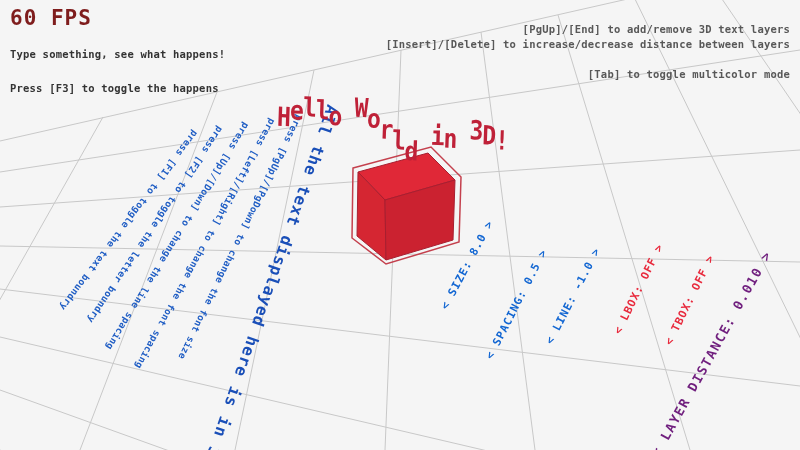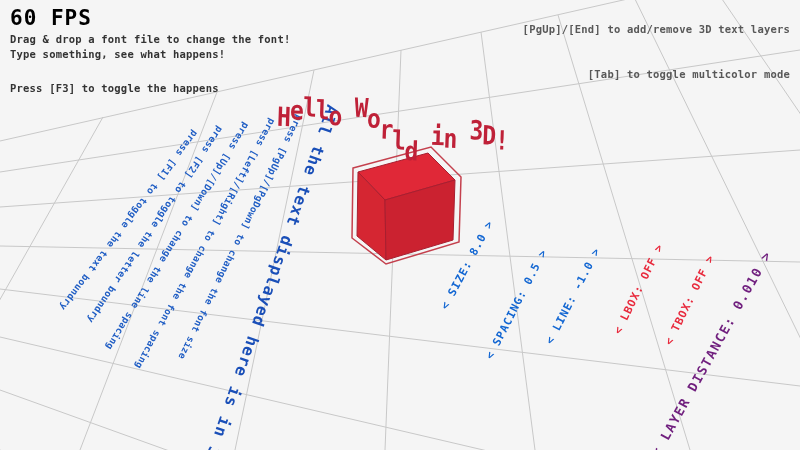--- a/index.html
+++ b/index.html
@@ -1,21 +1,21 @@
 <!DOCTYPE html>
 <html><head>
 <meta charset="utf-8">
 <style>
   html,body{margin:0;padding:0;}
   .stage{position:relative;width:800px;height:450px;background:#f5f5f5;overflow:hidden;
          font-family:"DejaVu Sans Mono","Liberation Mono",monospace;}
   .stage *{white-space:nowrap;}
   svg.gridlayer{position:absolute;left:0;top:0;}
   .hud{position:absolute;font-weight:bold;}
-  #fps{left:10px;top:6px;font-size:21px;color:#000000;letter-spacing:1px;}
+  #fps{left:10px;top:6px;font-size:21px;color:#7f1d1d;letter-spacing:1px;}
   .lins{left:10px;color:#333;font-size:10.5px;letter-spacing:.2px;}
   #lins0{top:33px}#lins1{top:48px}#lins2{top:82px}
   #status{right:10px;top:8px;color:#0a7a33;font-size:10.5px;}
   .rins{right:10px;color:#585858;font-size:10.5px;letter-spacing:.2px;}
   #rins0{top:23px}#rins1{top:38px}#rins2{top:53px}#rins3{top:68px}
 
   .g3d{position:absolute;font-weight:bold;transform-origin:0 50%;}
   .ghelp{font-size:9.5px;color:#1f5dc4;letter-spacing:.3px;}
   #gh0{left:196px;top:126px;transform:rotate(127deg);}
   #gh1{left:221px;top:122px;transform:rotate(124deg);}
@@ -80,18 +80,18 @@
   <svg id="cube" width="135" height="135">
     <polygon points="13,30 91,9 121,39 119,104 46,126 12,100" fill="none" stroke="#c4404d" stroke-width="1.5"></polygon>
     <polygon points="18,34 88,15 115,42 45,62" fill="#e02837" stroke="#a81f30" stroke-width="1"></polygon>
     <polygon points="18,34 45,62 46,122 17,98" fill="#d52632" stroke="#a81f30" stroke-width="1"></polygon>
     <polygon points="45,62 115,42 113,102 46,122" fill="#cb2230" stroke="#a81f30" stroke-width="1"></polygon>
   </svg>
 
   <div id="wave"><span style="transform: translateY(10px);">H</span><span style="transform: translateY(4px);">e</span><span style="transform: translateY(1px);">l</span><span style="transform: translateY(3px);">l</span><span style="transform: translateY(8px);">o</span><span style="transform: translateY(0px);">&nbsp;</span><span style="transform: translateY(0px);">W</span><span style="transform: translateY(9px);">o</span><span style="transform: translateY(18px);">r</span><span style="transform: translateY(27px);">l</span><span style="transform: translateY(36px);">d</span><span style="transform: translateY(0px);">&nbsp;</span><span style="transform: translateY(22px);">i</span><span style="transform: translateY(24px);">n</span><span style="transform: translateY(0px);">&nbsp;</span><span style="transform: translateY(16px);">3</span><span style="transform: translateY(20px);">D</span><span style="transform: translateY(24px);">!</span></div>
 
   <div class="hud" id="fps">60 FPS</div>
-  <div class="hud lins" id="lins0">Drag &amp; drop a font file to change the font!</div>
   <div class="hud lins" id="lins1">Type something, see what happens!</div>
   <div class="hud lins" id="lins2">Press [F3] to toggle the happens</div>
   <div class="hud rins" id="rins0">[PgUp]/[End] to add/remove 3D text layers</div>
+  <div class="hud rins" id="rins1">[Insert]/[Delete] to increase/decrease distance between layers</div>
   <div class="hud rins" id="rins3">[Tab] to toggle multicolor mode</div>
 </div>
 
 </body></html>

